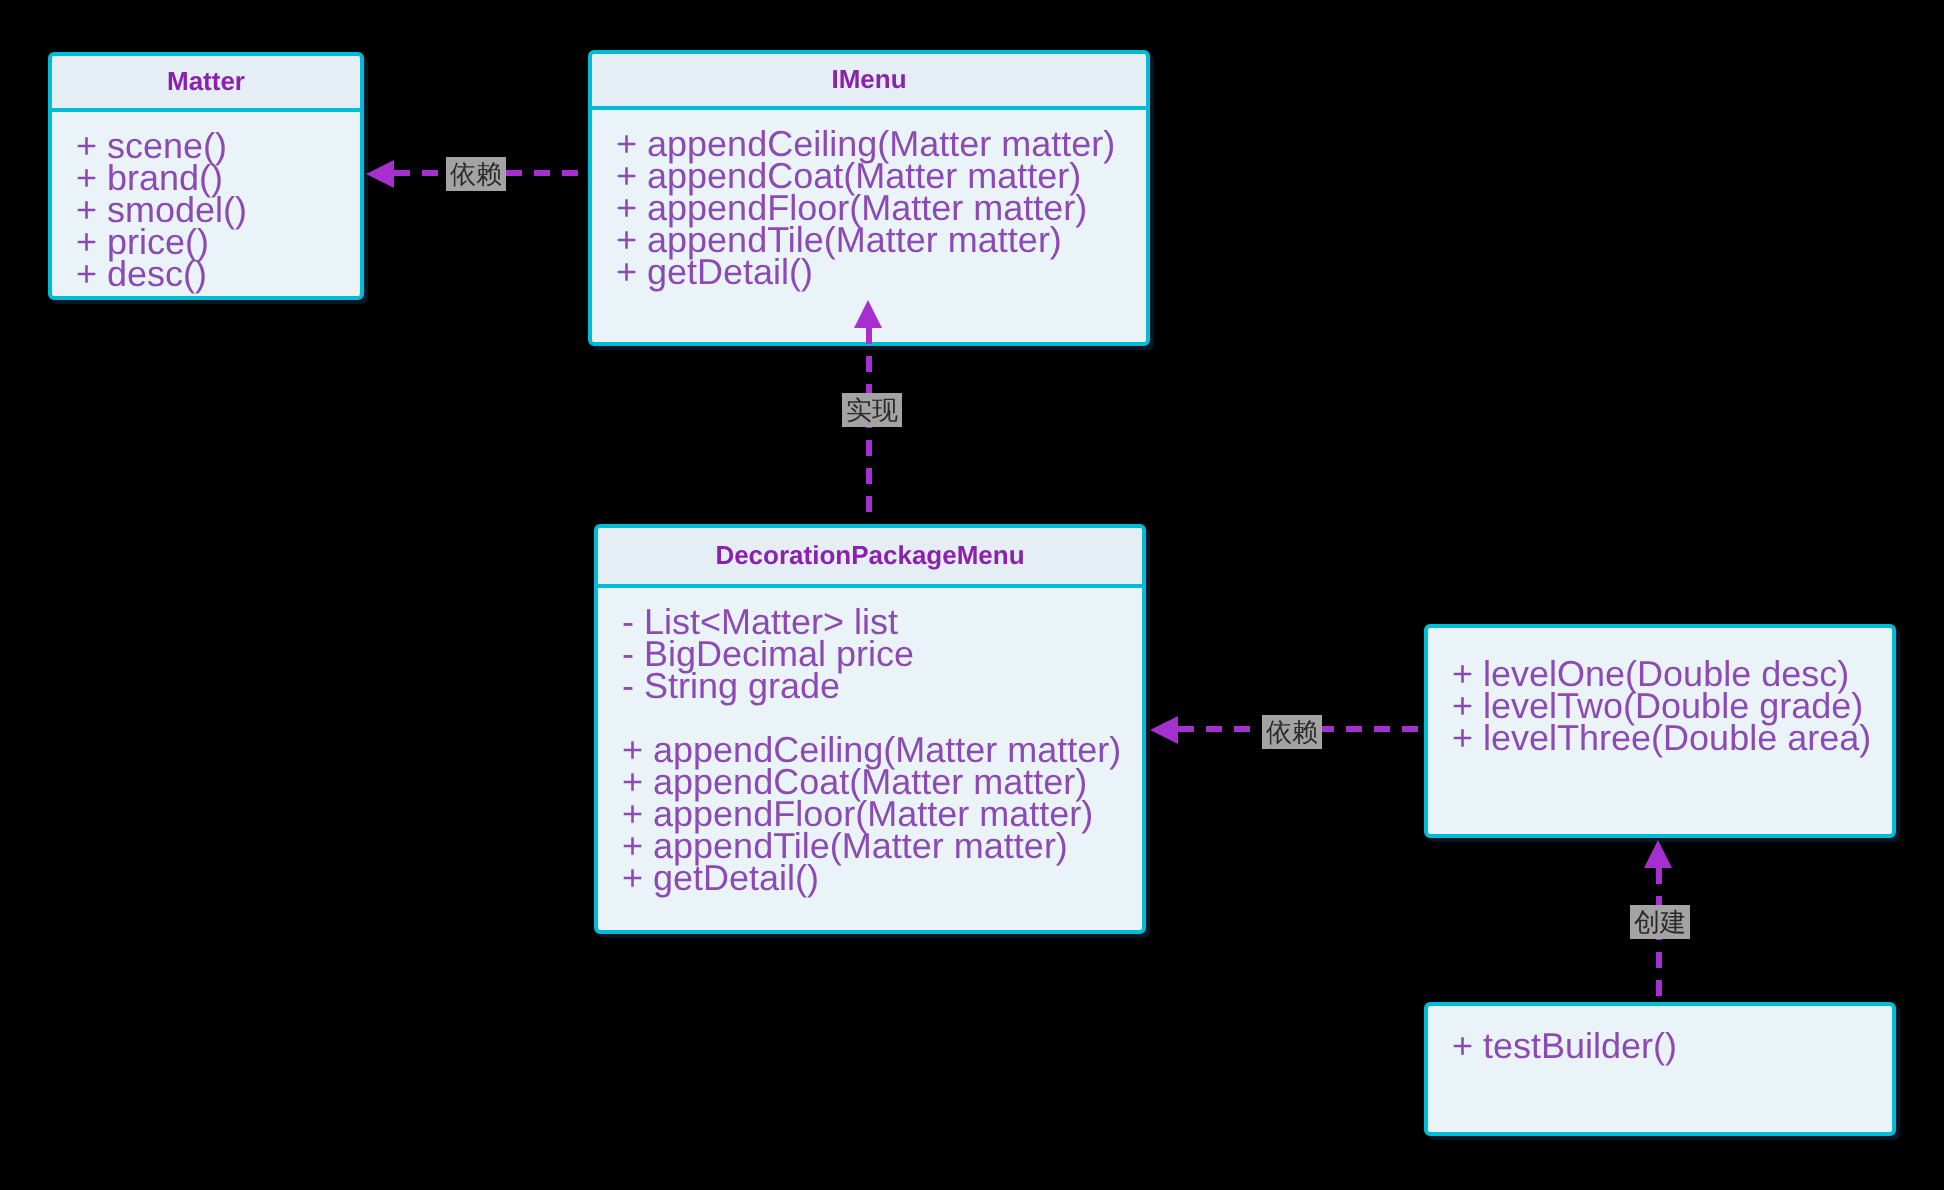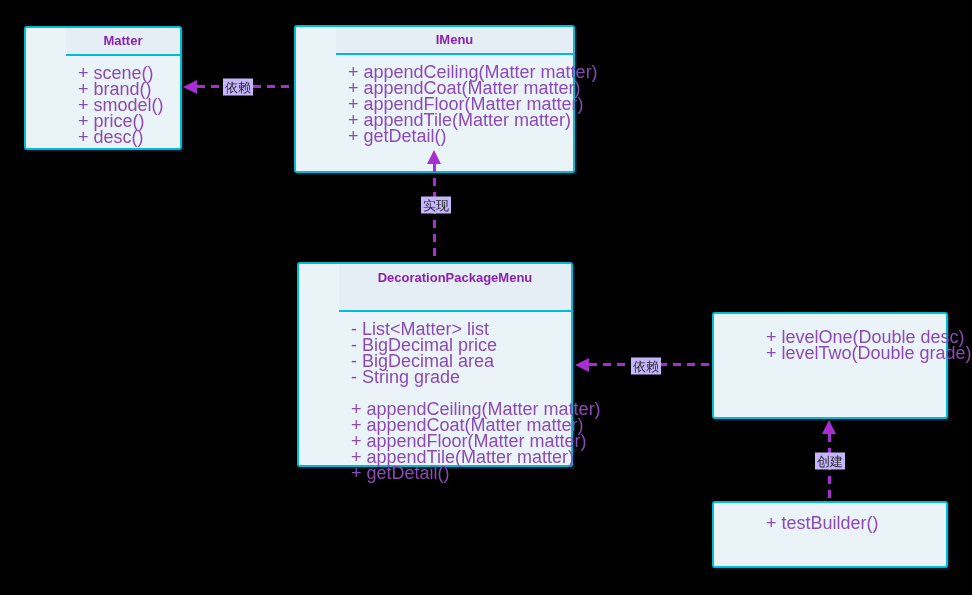--- a/index.html
+++ b/index.html
@@ -21,21 +21,20 @@
     width:972px;height:595px;
     background:#000;
     overflow:hidden;
   }
   .uml-class{
     position:absolute;
     border:2px solid var(--cyan);
     border-radius:3px;
     background:var(--body-bg);
     box-shadow:2px 2px 0 rgba(10,40,70,0.55);
-    padding-left:40px;
   }
   .uml-title{
     background:var(--header-bg);
     border-bottom:2px solid var(--cyan);
     color:var(--title);
     font-weight:bold;
     font-size:13px;
     text-align:center;
     line-height:26px;
     height:28px;
@@ -66,21 +65,21 @@
   }
   .arrow-head-up{
     position:absolute;width:0;height:0;
     border-left:7px solid transparent;
     border-right:7px solid transparent;
     border-bottom:14px solid var(--arrow);
   }
   .rel-label{
     position:absolute;
     transform:translate(-50%,-50%);
-    background:#c4b5fd;
+    background:#a3a3a3;
     color:#2a2a2a;
     font-size:13px;
     line-height:17px;
     padding:0 2px;
     white-space:nowrap;
   }
 </style>
 </head>
 <body>
 
@@ -105,40 +104,40 @@
       <div class="member">+ appendCeiling(Matter matter)</div>
       <div class="member">+ appendCoat(Matter matter)</div>
       <div class="member">+ appendFloor(Matter matter)</div>
       <div class="member">+ appendTile(Matter matter)</div>
       <div class="member">+ getDetail()</div>
     </div>
   </div>
 
   
   <div class="uml-class" style="left:297px;top:262px;width:276px;height:205px">
-    <div class="uml-title" style="height:48px;line-height:28px">DecorationPackageMenu</div>
+    <div class="uml-title" style="height:30px;line-height:28px">DecorationPackageMenu</div>
     <div class="uml-body">
       <div class="member">- List&lt;Matter&gt; list</div>
       <div class="member">- BigDecimal price</div>
-      <div class="member">- BigDecimal area</div>
       <div class="member">- String grade</div>
       <div class="member-gap"></div>
       <div class="member">+ appendCeiling(Matter matter)</div>
       <div class="member">+ appendCoat(Matter matter)</div>
       <div class="member">+ appendFloor(Matter matter)</div>
       <div class="member">+ appendTile(Matter matter)</div>
       <div class="member">+ getDetail()</div>
     </div>
   </div>
 
   
   <div class="uml-class" style="left:712px;top:312px;width:236px;height:107px">
     <div class="uml-body" style="padding-top:15px">
       <div class="member">+ levelOne(Double desc)</div>
       <div class="member">+ levelTwo(Double grade)</div>
+      <div class="member">+ levelThree(Double area)</div>
     </div>
   </div>
 
   
   <div class="uml-class" style="left:712px;top:501px;width:236px;height:67px">
     <div class="uml-body" style="padding-top:12px">
       <div class="member">+ testBuilder()</div>
     </div>
   </div>
 

